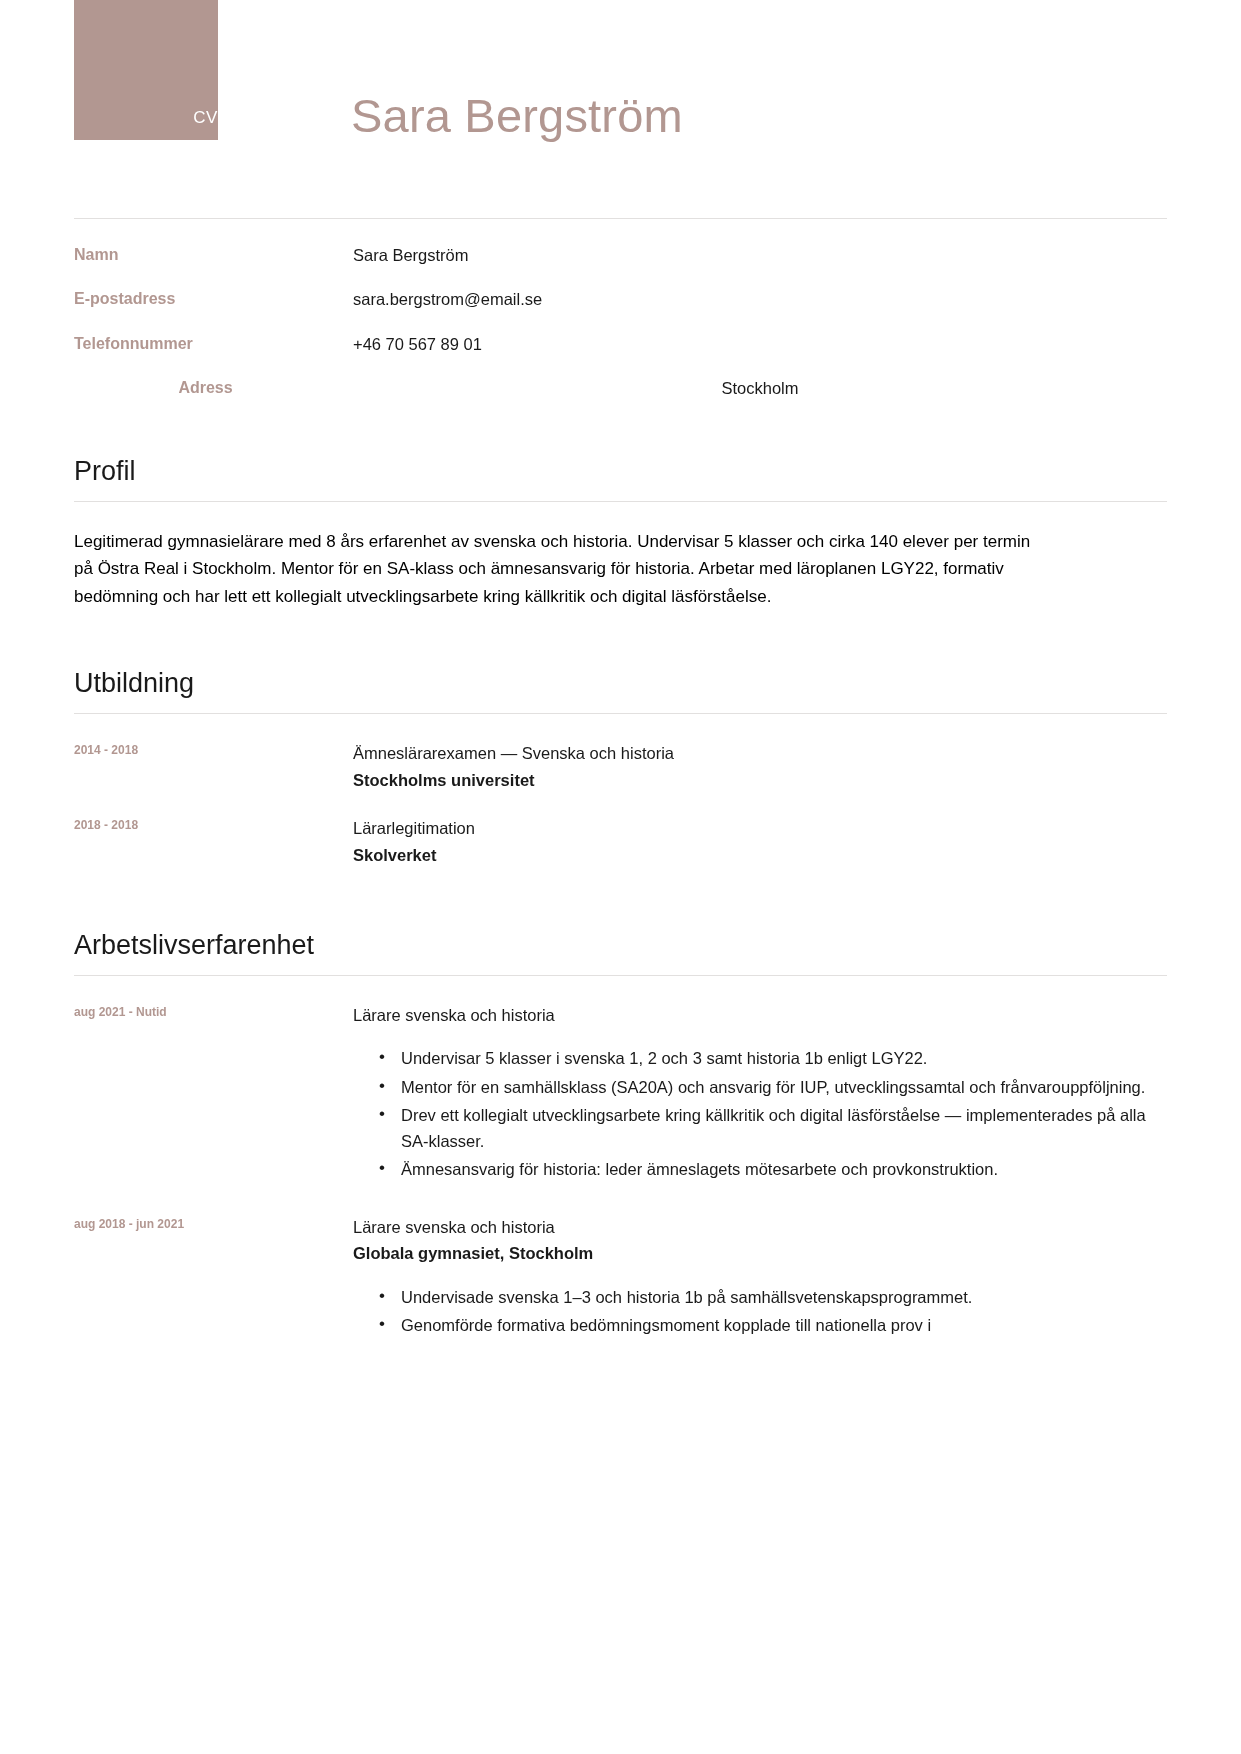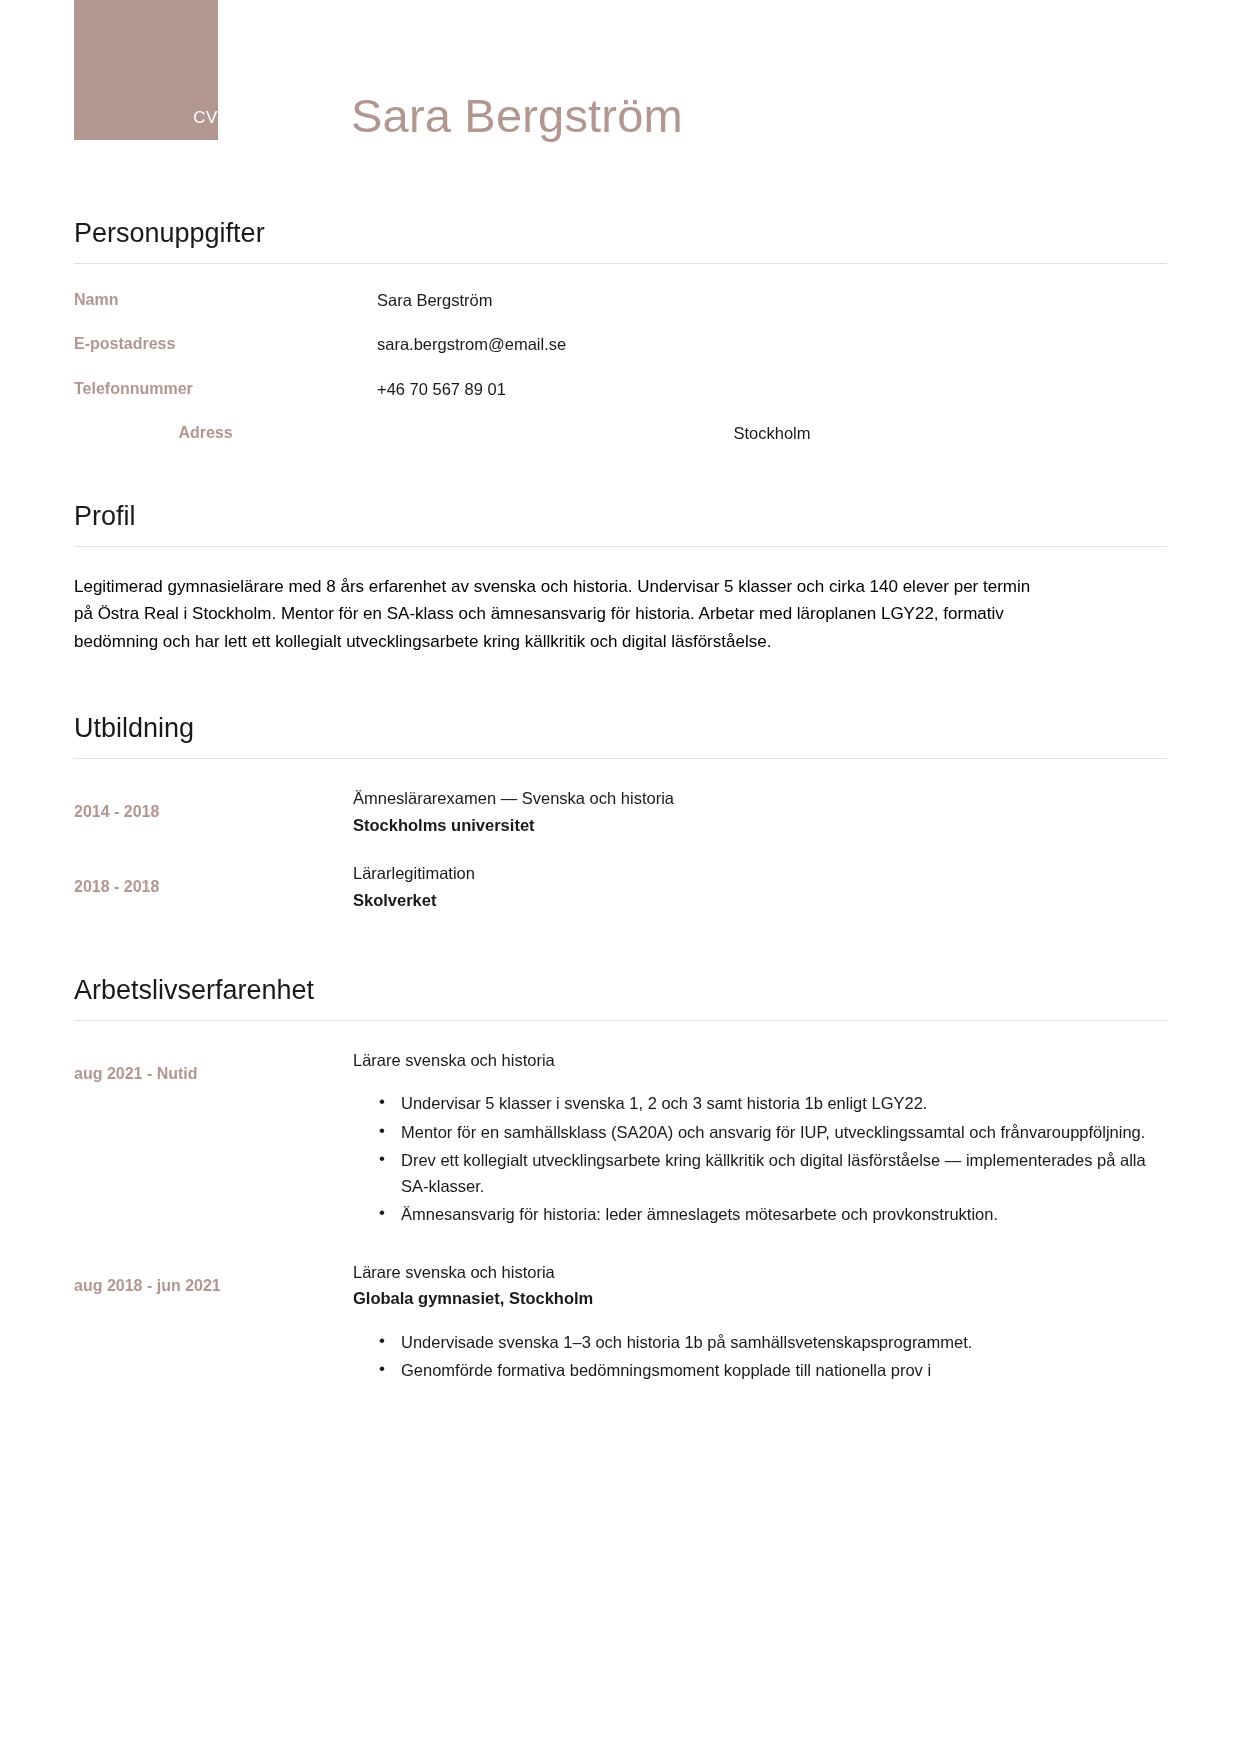--- a/index.html
+++ b/index.html
@@ -85,21 +85,20 @@
 
   .sec-personal { margin-top: 28px; }
   .sec-profil   { margin-top: 56px; }
   .sec-utb      { margin-top: 58px; }
   .sec-arb      { margin-top: 62px; }
 
   
   .row {
     display: flex;
     align-items: flex-start;
-    gap: 24px;
   }
   .row-label {
     width: 279px;
     flex: 0 0 279px;
     box-sizing: border-box;
     padding-right: 16px;
   }
   .row-value {
     flex: 1 1 auto;
     min-width: 0;
@@ -135,26 +134,25 @@
     display: flex;
     align-items: flex-start;
     margin-bottom: 20px;
   }
   .entry:last-child { margin-bottom: 0; }
   .entry-date {
     width: 279px;
     flex: 0 0 279px;
     box-sizing: border-box;
     padding-right: 16px;
-    font-size: 16px;
+    font-size: 12px;
     font-weight: bold;
     color: #b29791;
     line-height: 1.62;
     padding-top: 1px;
-    margin-top: 13px;
   }
   .entry-body {
     flex: 1 1 auto;
     min-width: 0;
   }
   .entry-title {
     font-size: 16.5px;
     font-weight: normal;
     color: #1a1a1a;
     line-height: 1.6;
@@ -200,21 +198,20 @@
   <div class="header">
     <div class="cv-block">
       <span class="cv-block-label">CV</span>
     </div>
     <div class="full-name">Sara Bergström</div>
   </div>
 
   <div class="content">
 
     <div class="section sec-personal">
-      <h2 class="section-title">Personuppgifter</h2>
       <hr class="section-rule">
 
       <div class="row pd-row">
         <div class="row-label pd-label">Namn</div>
         <div class="row-value pd-value">Sara Bergström</div>
       </div>
       <div class="row pd-row">
         <div class="row-label pd-label">E-postadress</div>
         <div class="row-value pd-value">sara.bergstrom@email.se</div>
       </div>

